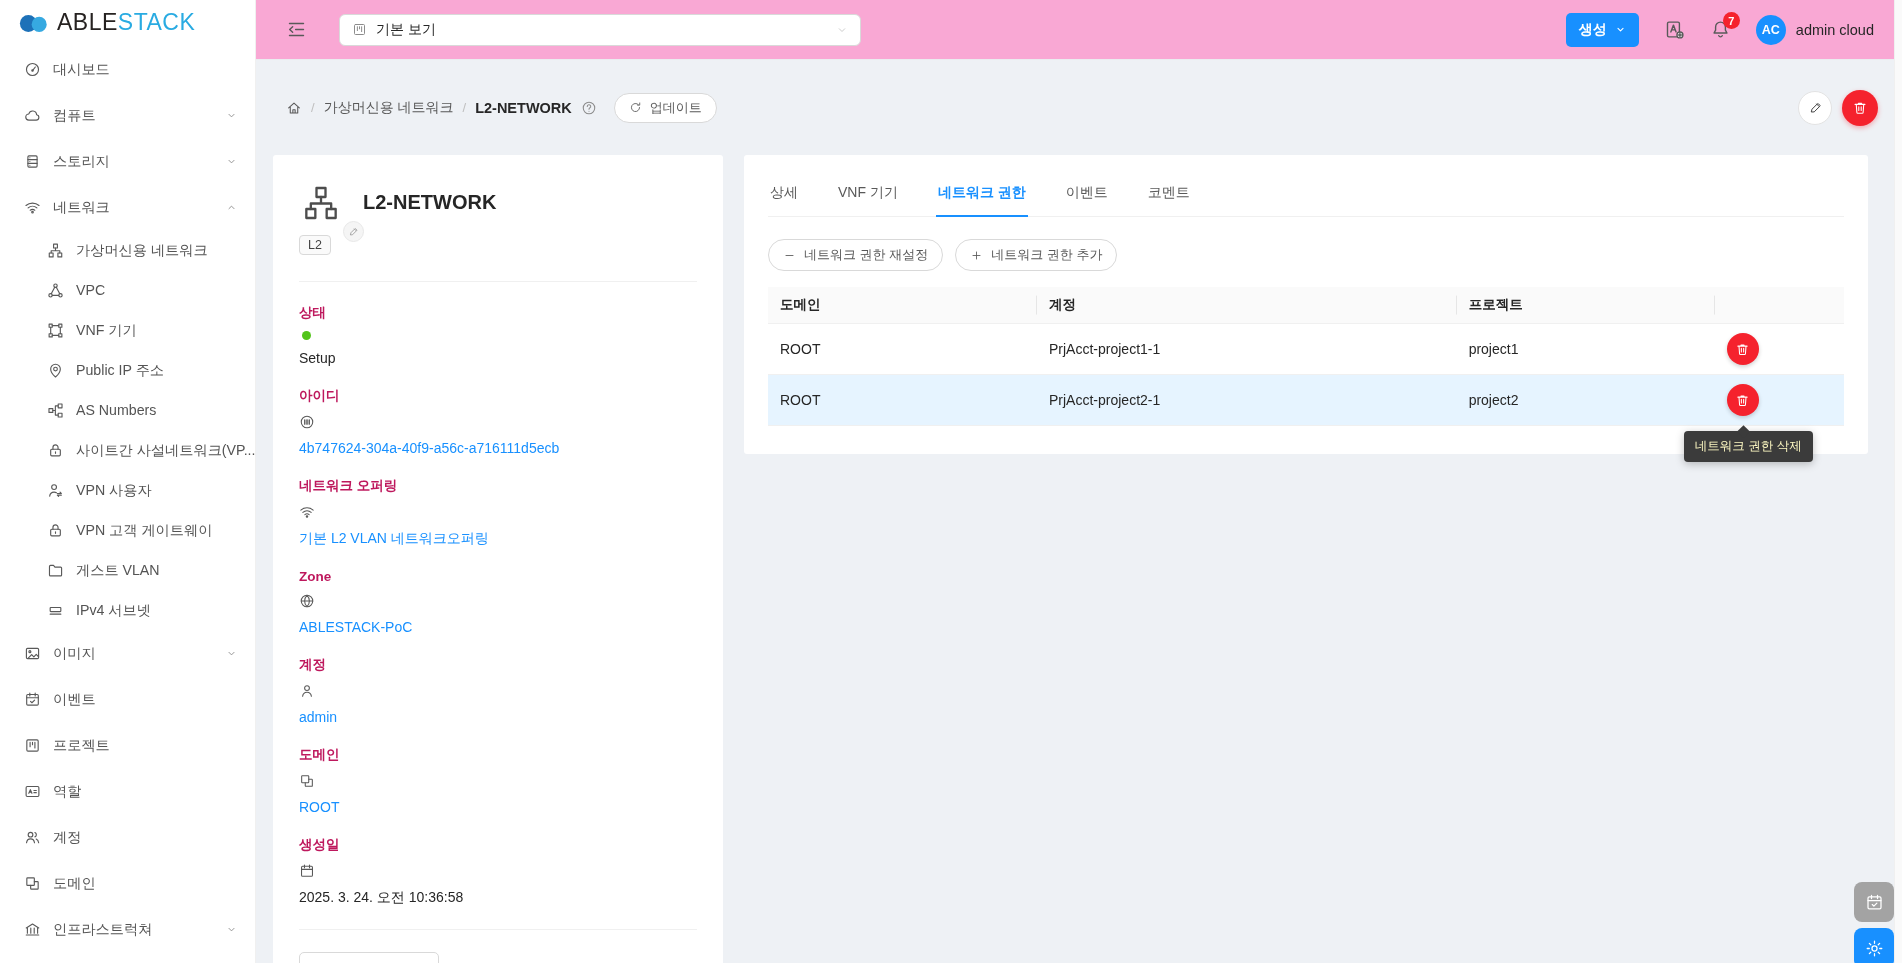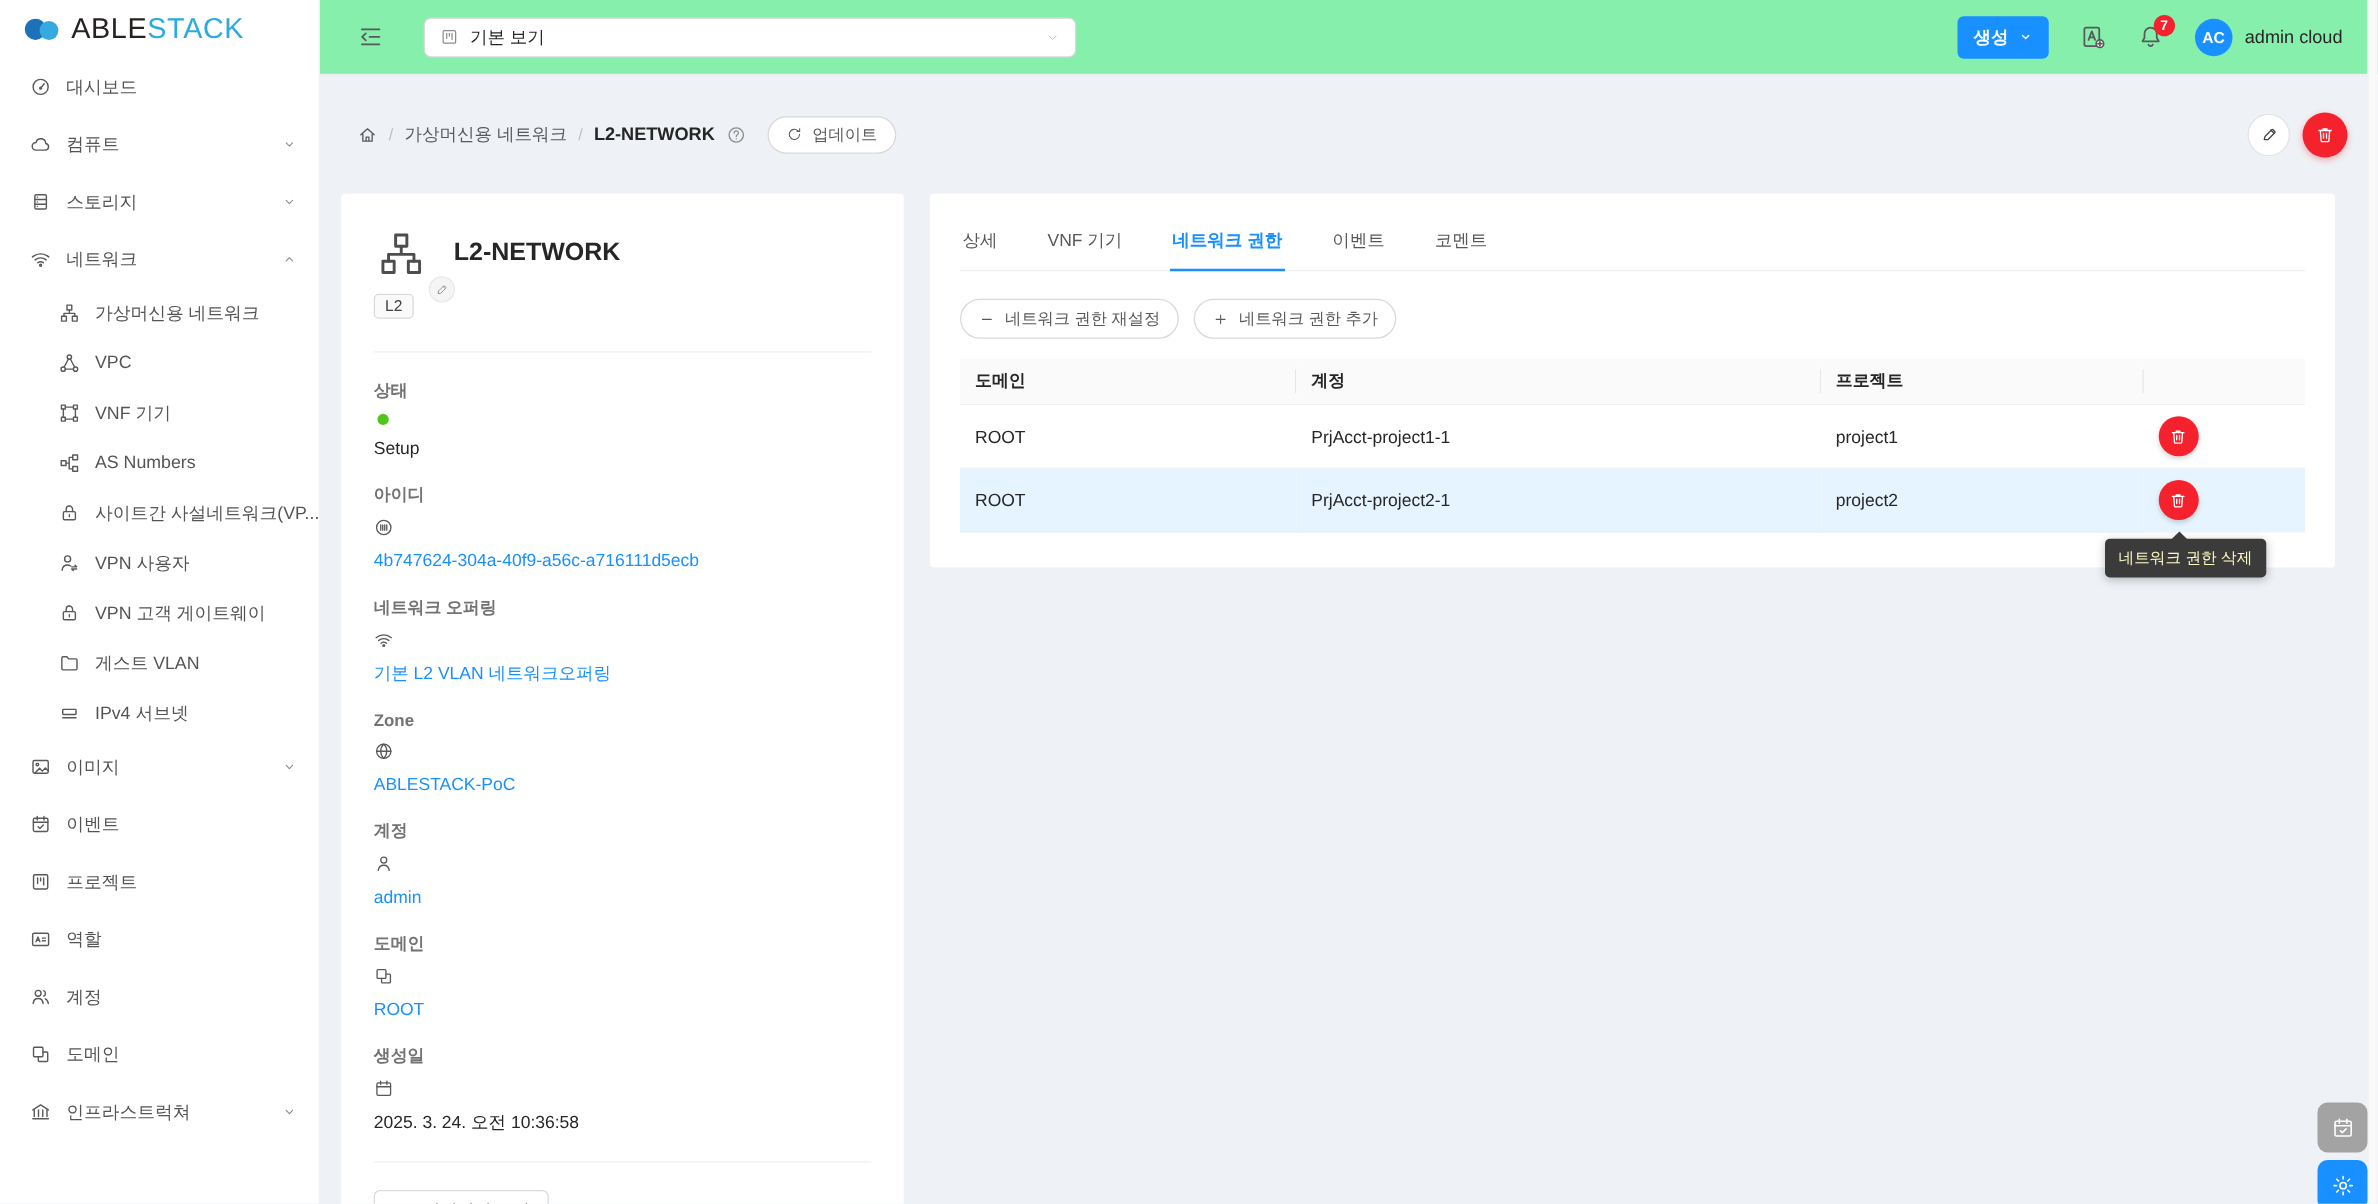--- a/index.html
+++ b/index.html
@@ -17,21 +17,21 @@
   .logo-stack { color:#29abe2; }
   .menu { padding-top:2px; }
   .mi { height:46px; display:flex; align-items:center; padding-left:24px; color:#545454; font-size:14.2px; cursor:pointer; }
   .mi.sub { height:40px; padding-left:47px; }
   .mi .ic { color:#595959; }
   .mi-label { margin-left:12px; white-space:nowrap; overflow:hidden; }
   .mi .chev { width:11px; height:11px; margin-left:auto; margin-right:18px; color:#8c8c8c; stroke-width:2; }
 
   
   .main { flex:1; display:flex; flex-direction:column; min-width:0; }
-  .topbar { height:60px; background:#86efac; border-bottom:1px solid #ebedf0; display:flex; align-items:center; padding:0 28px 0 30px; flex:none; }
+  .topbar { height:60px; background:#f9a8d4; border-bottom:1px solid #ebedf0; display:flex; align-items:center; padding:0 28px 0 30px; flex:none; }
   .fold-btn { background:none; border:none; color:#595959; cursor:pointer; display:flex; }
   .fold-btn .ic { width:21px; height:21px; }
   .view-select { margin-left:32px; width:522px; height:32px; border:1px solid #d9d9d9; border-radius:6px; background:#fff;
     display:flex; align-items:center; padding:0 12px; cursor:pointer; }
   .view-select .ic { color:#8c8c8c; width:15px; height:15px; }
   .view-select .v-label { margin-left:9px; font-size:14px; color:#262626; }
   .view-select .chev { margin-left:auto; color:#bfbfbf; width:12px; height:12px; }
   .top-right { margin-left:auto; display:flex; align-items:center; gap:25px; }
   .create-btn { background:#1890ff; color:#fff; border:none; border-radius:5px; height:34px; padding:0 13px;
     font-size:14px; font-weight:bold; display:flex; align-items:center; gap:8px; cursor:pointer; }
@@ -73,21 +73,21 @@
   .d-icon { position:absolute; left:2px; top:4px; color:#4d4d4d; }
   .d-icon .ic { width:40px; height:40px; stroke-width:1.4; }
   .d-title { position:absolute; left:64px; top:12px; font-size:20px; font-weight:bold; color:#262626; }
   .mini-edit { position:absolute; left:44px; top:42px; width:21px; height:21px; border-radius:50%; background:#f5f5f5;
     border:1px solid #e8e8e8; color:#8c8c8c; display:flex; align-items:center; justify-content:center; cursor:pointer; }
   .mini-edit .ic { width:11px; height:11px; }
   .d-badge { position:absolute; left:0; top:56px; border:1px solid #d9d9d9; background:#fafafa; border-radius:4px;
     font-size:12.5px; color:#434343; padding:2px 8px; }
   hr.div { border:none; border-top:1px solid #f0f0f0; margin:22px 0; }
   .field { margin-bottom:21px; }
-  .f-label { font-size:13.5px; font-weight:bold; color:#737373; margin-bottom:9px; }
+  .f-label { font-size:13.5px; font-weight:bold; color:#be185d; margin-bottom:9px; }
   .f-value { display:flex; align-items:flex-start; gap:10px; font-size:14px; color:#262626;flex-direction:column; }
   .f-value .ic { color:#595959; width:16px; height:16px; }
   .dot { width:9px; height:9px; border-radius:50%; background:#52c41a; flex:none; margin:0 3px; }
   .link { color:#1890ff; cursor:pointer; }
   .vm-btn { display:inline-flex; align-items:center; gap:9px; border:1px solid #d9d9d9; border-radius:5px; background:#fff;
     height:34px; padding:0 14px; font-size:13.5px; color:#262626; cursor:pointer; }
   .vm-btn .ic { color:#595959; width:16px; height:16px; }
   .tag-new { display:inline-flex; align-items:flex-end; gap:7px; border:1px dashed #d9d9d9; border-radius:4px; background:#eab308;
     padding:5px 10px; font-size:12.5px; color:#595959; cursor:pointer; margin-top:10px;font-family:Liberation Mono, monospace; }
   .tag-new .ic { width:11px; height:11px; }
@@ -337,20 +337,26 @@
           <svg class="ic ">
             <use href="#i-vpc"></use>
           </svg>
           <span class="mi-label">VPC</span>
         </div>
         <div class="mi sub">
           <svg class="ic ">
             <use href="#i-vnf"></use>
           </svg>
           <span class="mi-label">VNF 기기</span>
+        </div>
+        <div class="mi sub">
+          <svg class="ic ">
+            <use href="#i-pin"></use>
+          </svg>
+          <span class="mi-label">Public IP 주소</span>
         </div>
         <div class="mi sub">
           <svg class="ic ">
             <use href="#i-asnum"></use>
           </svg>
           <span class="mi-label">AS Numbers</span>
         </div>
         <div class="mi sub">
           <svg class="ic ">
             <use href="#i-lock"></use>

